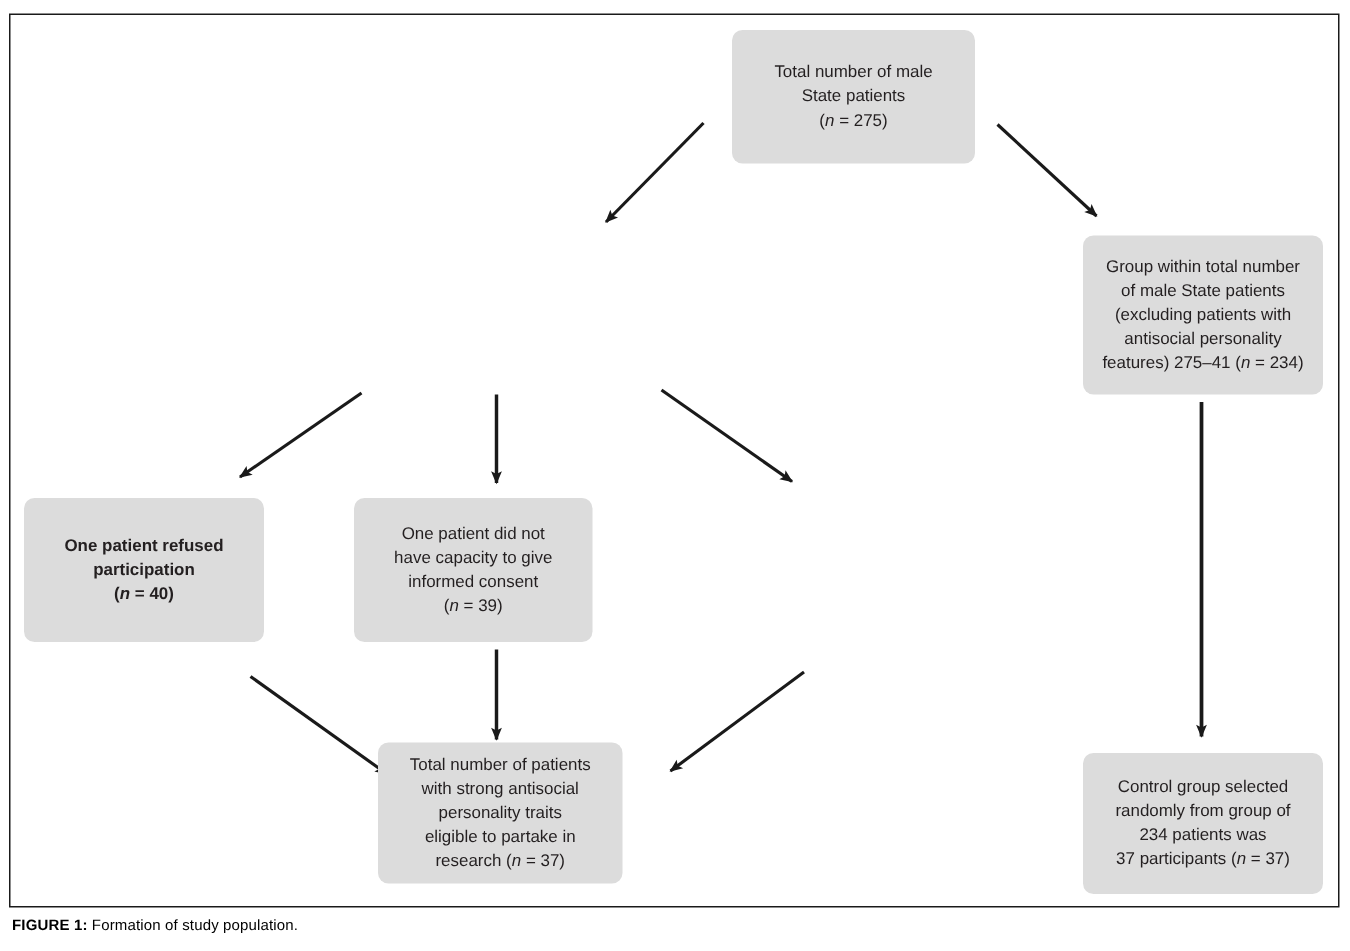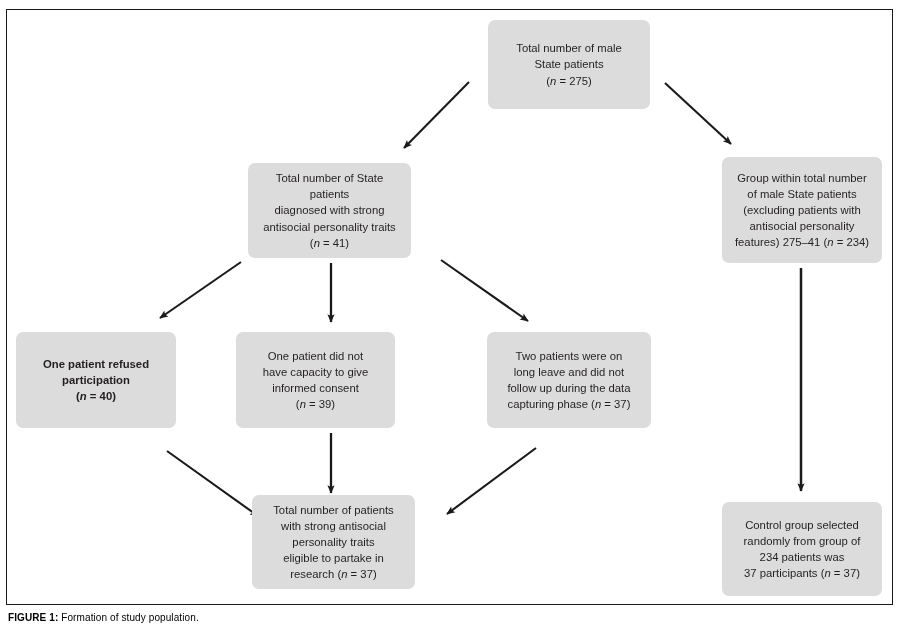--- a/index.html
+++ b/index.html
@@ -120,26 +120,20 @@
 
     <line x1="536" y1="448" x2="447" y2="514" stroke="#1a1a1a" stroke-width="2.1" marker-end="url(#ah)"></line>
   </svg>
 
   <div class="node" id="node-total-male">
     <span>Total number of male
 State patients
 (<em>n</em> = 275)</span>
   </div>
 
-  <div class="node" id="node-diagnosed">
-    <span>Total number of State patients
-diagnosed with strong
-antisocial personality traits
-(<em>n</em> = 41)</span>
-  </div>
 
   <div class="node" id="node-group-excluded">
     <span>Group within total number
 of male State patients
 (excluding patients with
 antisocial personality
 features) 275–41 (<em>n</em> = 234)</span>
   </div>
 
   <div class="node" id="node-refused">
@@ -148,26 +142,20 @@
 (<em>n</em> = 40)</span>
   </div>
 
   <div class="node" id="node-no-capacity">
     <span>One patient did not
 have capacity to give
 informed consent
 (<em>n</em> = 39)</span>
   </div>
 
-  <div class="node" id="node-long-leave">
-    <span>Two patients were on
-long leave and did not
-follow up during the data
-capturing phase (<em>n</em> = 37)</span>
-  </div>
 
   <div class="node" id="node-eligible">
     <span>Total number of patients
 with strong antisocial
 personality traits
 eligible to partake in
 research (<em>n</em> = 37)</span>
   </div>
 
   <div class="node" id="node-control-group">

